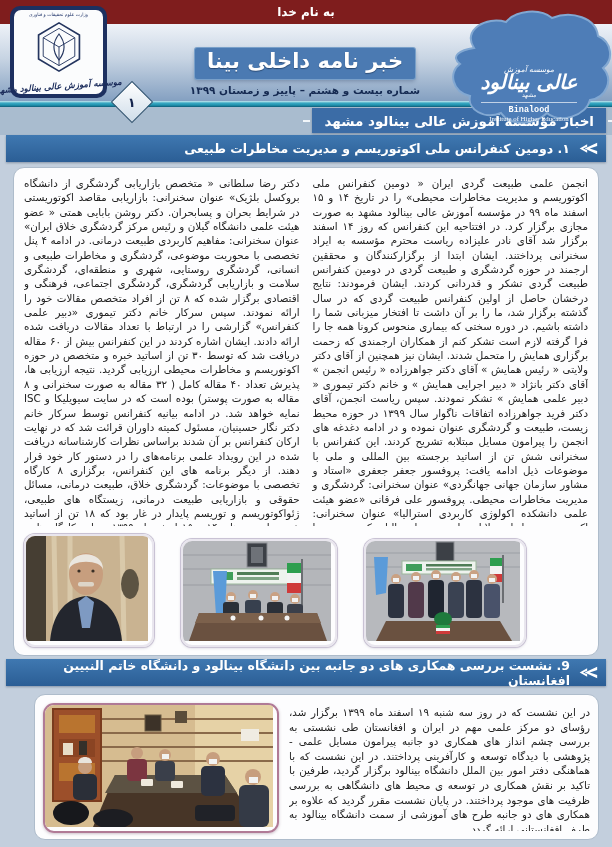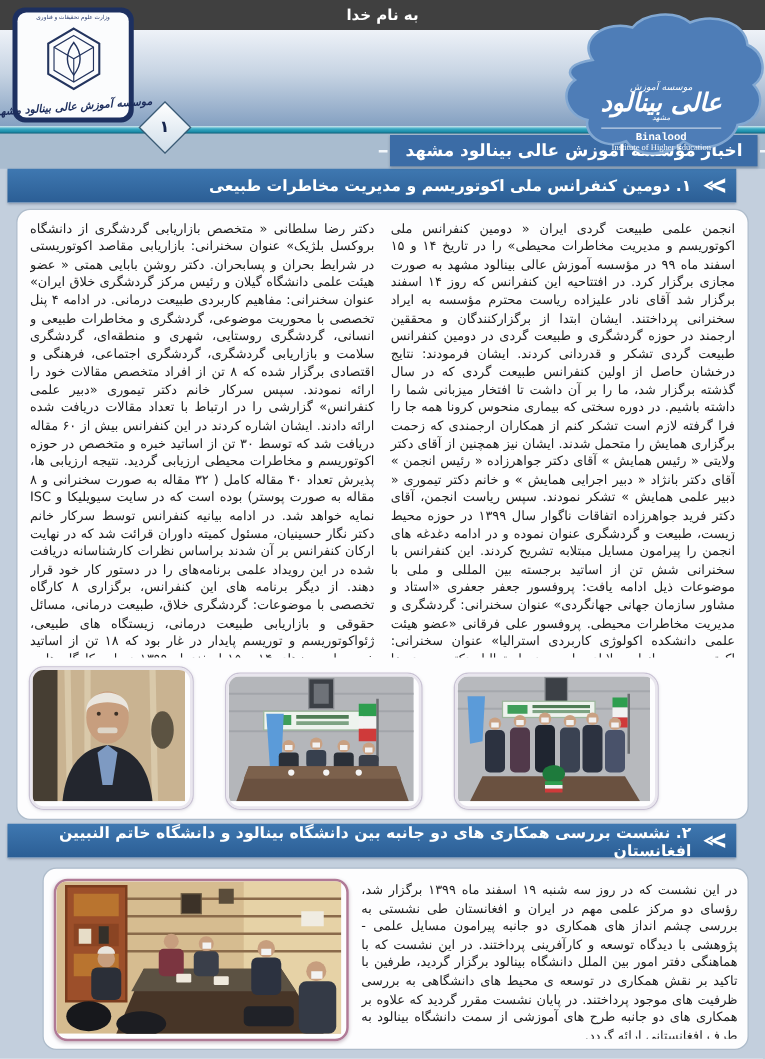--- a/index.html
+++ b/index.html
@@ -2,21 +2,21 @@
 <html lang="fa"><head>
 <meta charset="utf-8">
 <style>
   html,body{margin:0;padding:0;}
   body{
     width:612px;height:847px;position:relative;overflow:hidden;
     background:#c3cfdd;
     font-family:"DejaVu Sans", sans-serif;
   }
   
-  .topbar{position:absolute;top:0;left:0;right:0;height:24px;background:#404040;
+  .topbar{position:absolute;top:0;left:0;right:0;height:24px;background:#7f1d1d;
     color:#fff;display:flex;align-items:center;justify-content:center;
     font-size:12px;font-weight:bold;}
   .band{position:absolute;top:24px;left:0;right:0;height:77px;
     background:linear-gradient(180deg,#eef2f8 0%,#c7d4e3 45%,#84a0c1 100%);}
   .tealline{position:absolute;top:101px;left:0;right:0;height:6px;
     background:linear-gradient(180deg,#c8e8f0 0%,#39a9c3 35%,#1f90ac 70%,#0d5a75 100%);}
   .strip{position:absolute;top:107px;left:0;right:0;height:28px;background:#a9bccf;}
 
   .seal{position:absolute;top:6px;left:10px;width:97px;height:92px;
     background:#1d3060;border-radius:10px;padding:4px;box-sizing:border-box;z-index:5;}
@@ -49,21 +49,21 @@
     border:1.5px solid #3a5a74;display:flex;align-items:center;justify-content:center;}
   .page-diamond span{transform:rotate(-45deg);color:#16254d;font-weight:bold;font-size:13px;}
 
   .section-box{position:absolute;top:108px;right:6px;height:25px;background:#3b6ca6;
     color:#fff;font-weight:bold;font-size:13.5px;display:flex;align-items:center;
     padding:0 12px;z-index:3;direction:rtl;box-shadow:0 1px 2px rgba(20,40,70,.3);}
   .tick{position:absolute;top:50%;width:7px;height:0;border-top:2px dashed #f2f6fa;margin-top:-1px;}
   .tick.left{left:-9px;} .tick.right{right:-9px;}
 
   
-  .abar{position:absolute;left:6px;right:23px;height:27px;
+  .abar{position:absolute;left:6px;right:6px;height:27px;
     background:linear-gradient(180deg,#3f78b1 0%,#2b5e95 100%);
     color:#fff;font-weight:bold;font-size:12.5px;display:flex;align-items:center;
     gap:8px;padding:0 8px;box-sizing:border-box;direction:rtl;
     box-shadow:0 1px 2px rgba(20,40,70,.35);}
   .abar.first{top:135px;}
   .abar.second{top:659px;}
   .orn{display:flex;align-items:center;}
 
   
   .panel{background:#fdfdfe;border:1px solid #aebccb;border-radius:11px;box-sizing:border-box;}
@@ -106,20 +106,22 @@
         <polygon points="26,8 43,18 43,38 26,48 9,38 9,18" fill="none" stroke="#24355f" stroke-width="1"></polygon>
         <path d="M26,14 C19,23 19,33 26,42 C33,33 33,23 26,14 Z" fill="none" stroke="#24355f" stroke-width="1.2"></path>
         <path d="M9,18 L26,28 L43,18 M26,28 L26,48" fill="none" stroke="#24355f" stroke-width="1"></path>
       </svg>
     </span>
     <div class="seal-callig">موسسه آموزش عالی بینالود مشهد</div>
   </div>
 </div>
 
 <div class="center-head">
+  <div class="main-title">خبر نامه داخلی بینا</div>
+  <div class="issue-line">شماره بیست و هشتم – پاییز و زمستان ۱۳۹۹</div>
 </div>
 
 <div class="blob">
   <svg width="172" height="122" viewBox="0 0 172 122">
     <path d="M34,40 C22,22 46,8 66,14 C76,2 100,0 112,10 C132,2 156,10 158,28
              C172,34 174,52 163,60 C174,72 166,90 150,92 C146,108 120,116 107,105
              C94,118 70,118 61,105 C44,112 27,101 30,88 C12,84 8,64 20,56
              C10,48 20,42 34,40 Z" fill="#4e7db7" stroke="#82a8d2" stroke-width="2"></path>
   </svg>
   <div class="blob-texts">
@@ -256,21 +258,21 @@
   </div>
 </div>
 
 <div class="abar second">
   <span class="orn">
     <svg width="20" height="15" viewBox="0 0 24 18">
       <path d="M23,2 L8,9 L23,16 L23,12 L14,9 L23,6 Z" fill="#ffffff"></path>
       <path d="M11,4 L2,9 L11,14 L11,11 L6,9 L11,7 Z" fill="#ffffff"></path>
     </svg>
   </span>
-  <span>۲. نشست بررسی همکاری های دو جانبه بین دانشگاه بینالود و دانشگاه خاتم النبیین افغانستان</span>
+  <span>9. نشست بررسی همکاری های دو جانبه بین دانشگاه بینالود و دانشگاه خاتم النبیین افغانستان</span>
 </div>
 
 <div class="panel panel2">
 
   <div class="ph4">
     <svg width="228" height="122" viewBox="0 0 228 122" preserveAspectRatio="none">
       <rect width="228" height="122" fill="#d6bc90"></rect>
       <rect x="150" width="78" height="122" fill="#e6d2a6"></rect>
       <path d="M56,14 H228 M56,28 H228 M56,42 H228 M56,56 H228" stroke="#8a6a4a" stroke-width="2"></path>
       <rect x="8" y="4" width="48" height="92" fill="#9c4f2a" stroke="#7a3c1e" stroke-width="2"></rect>

